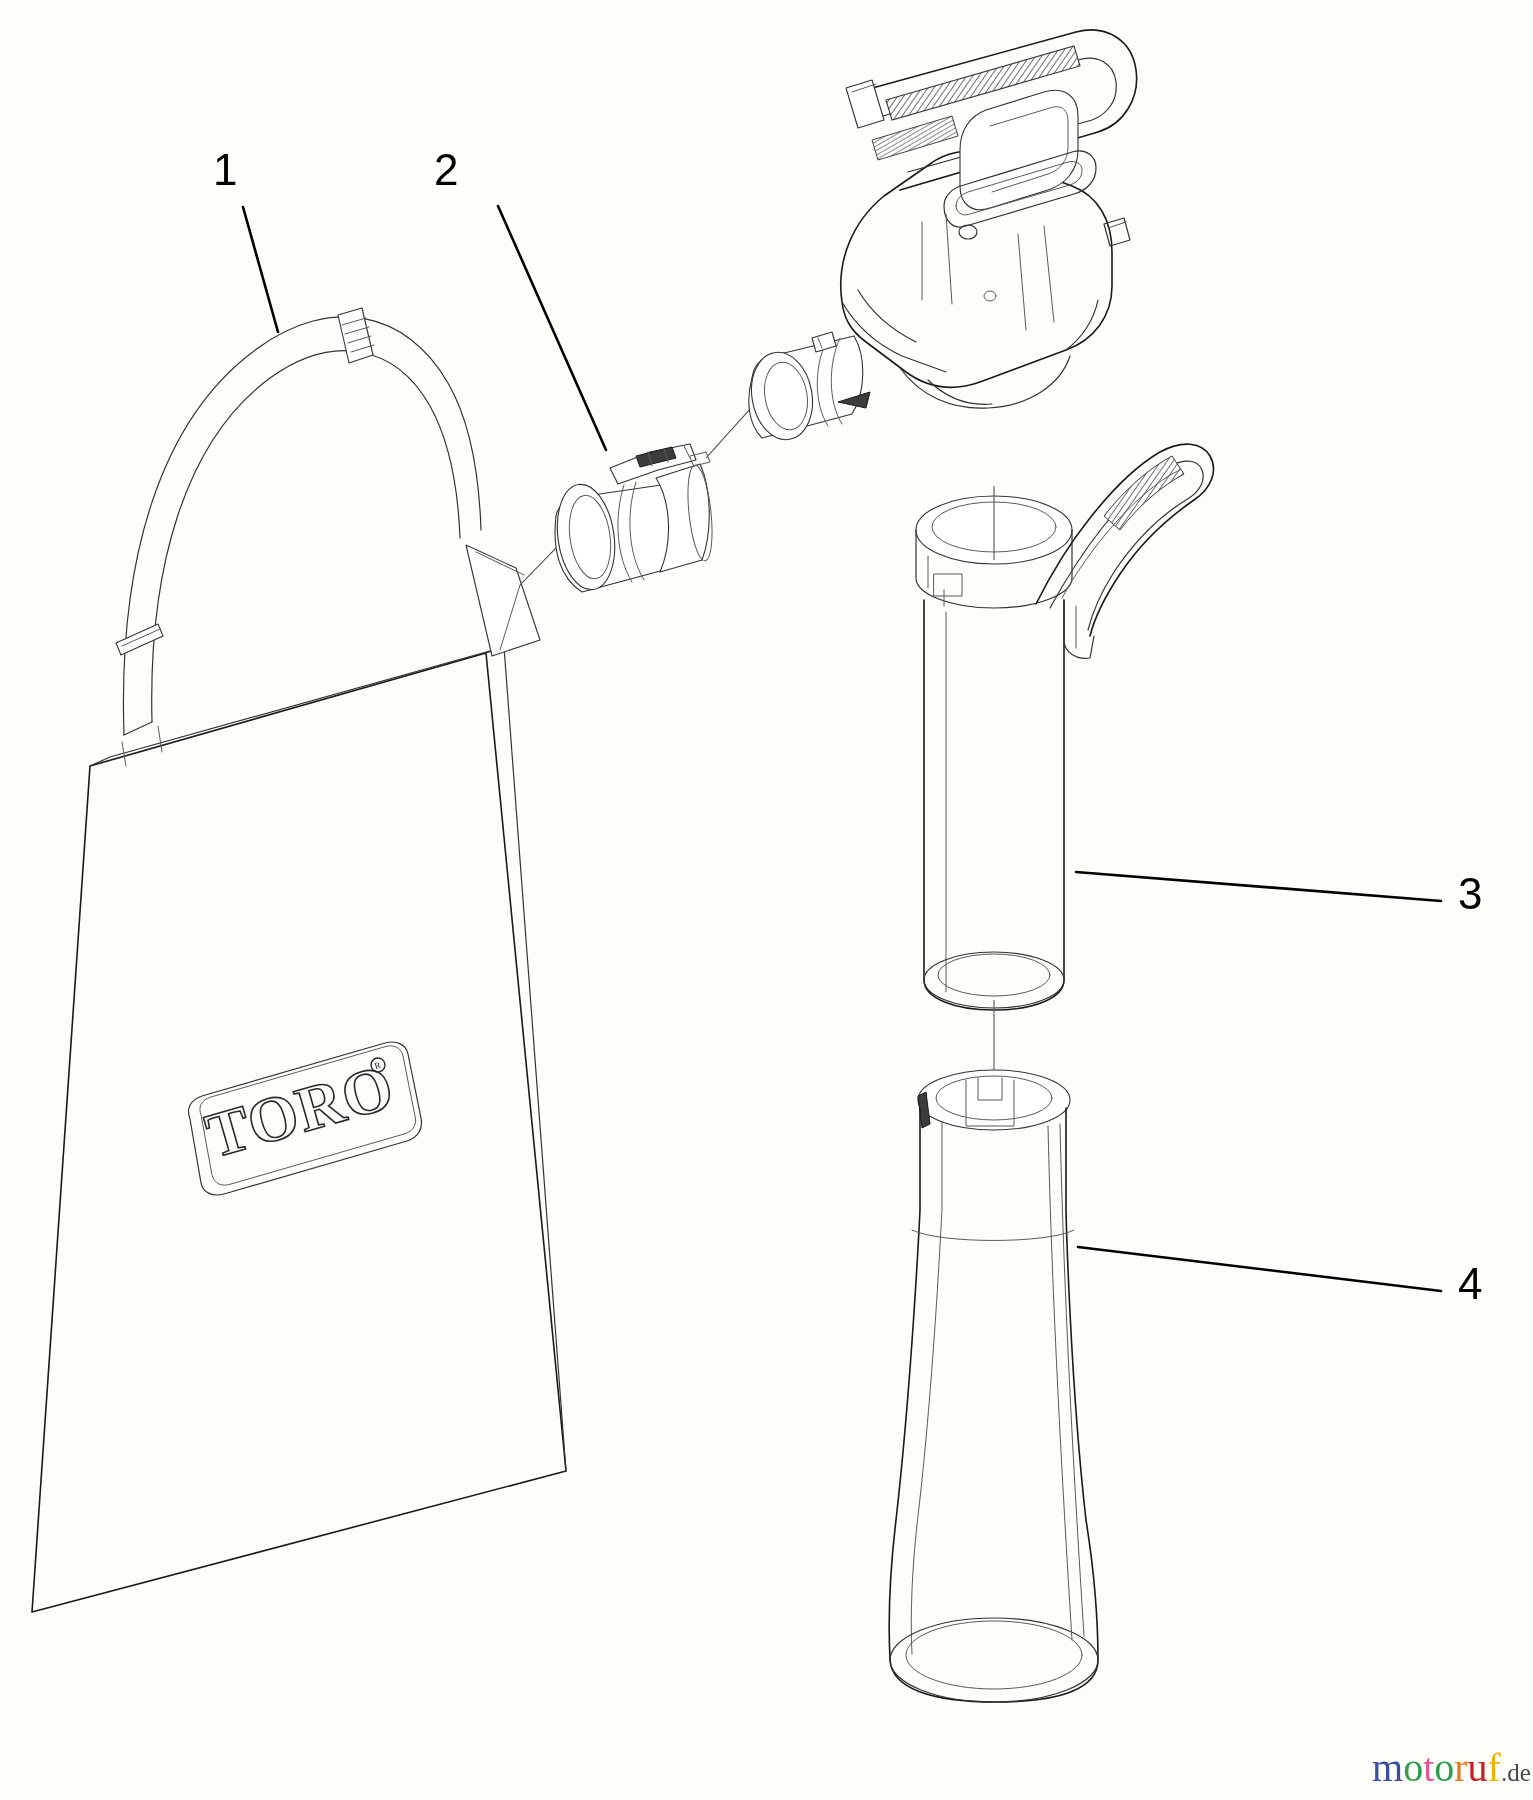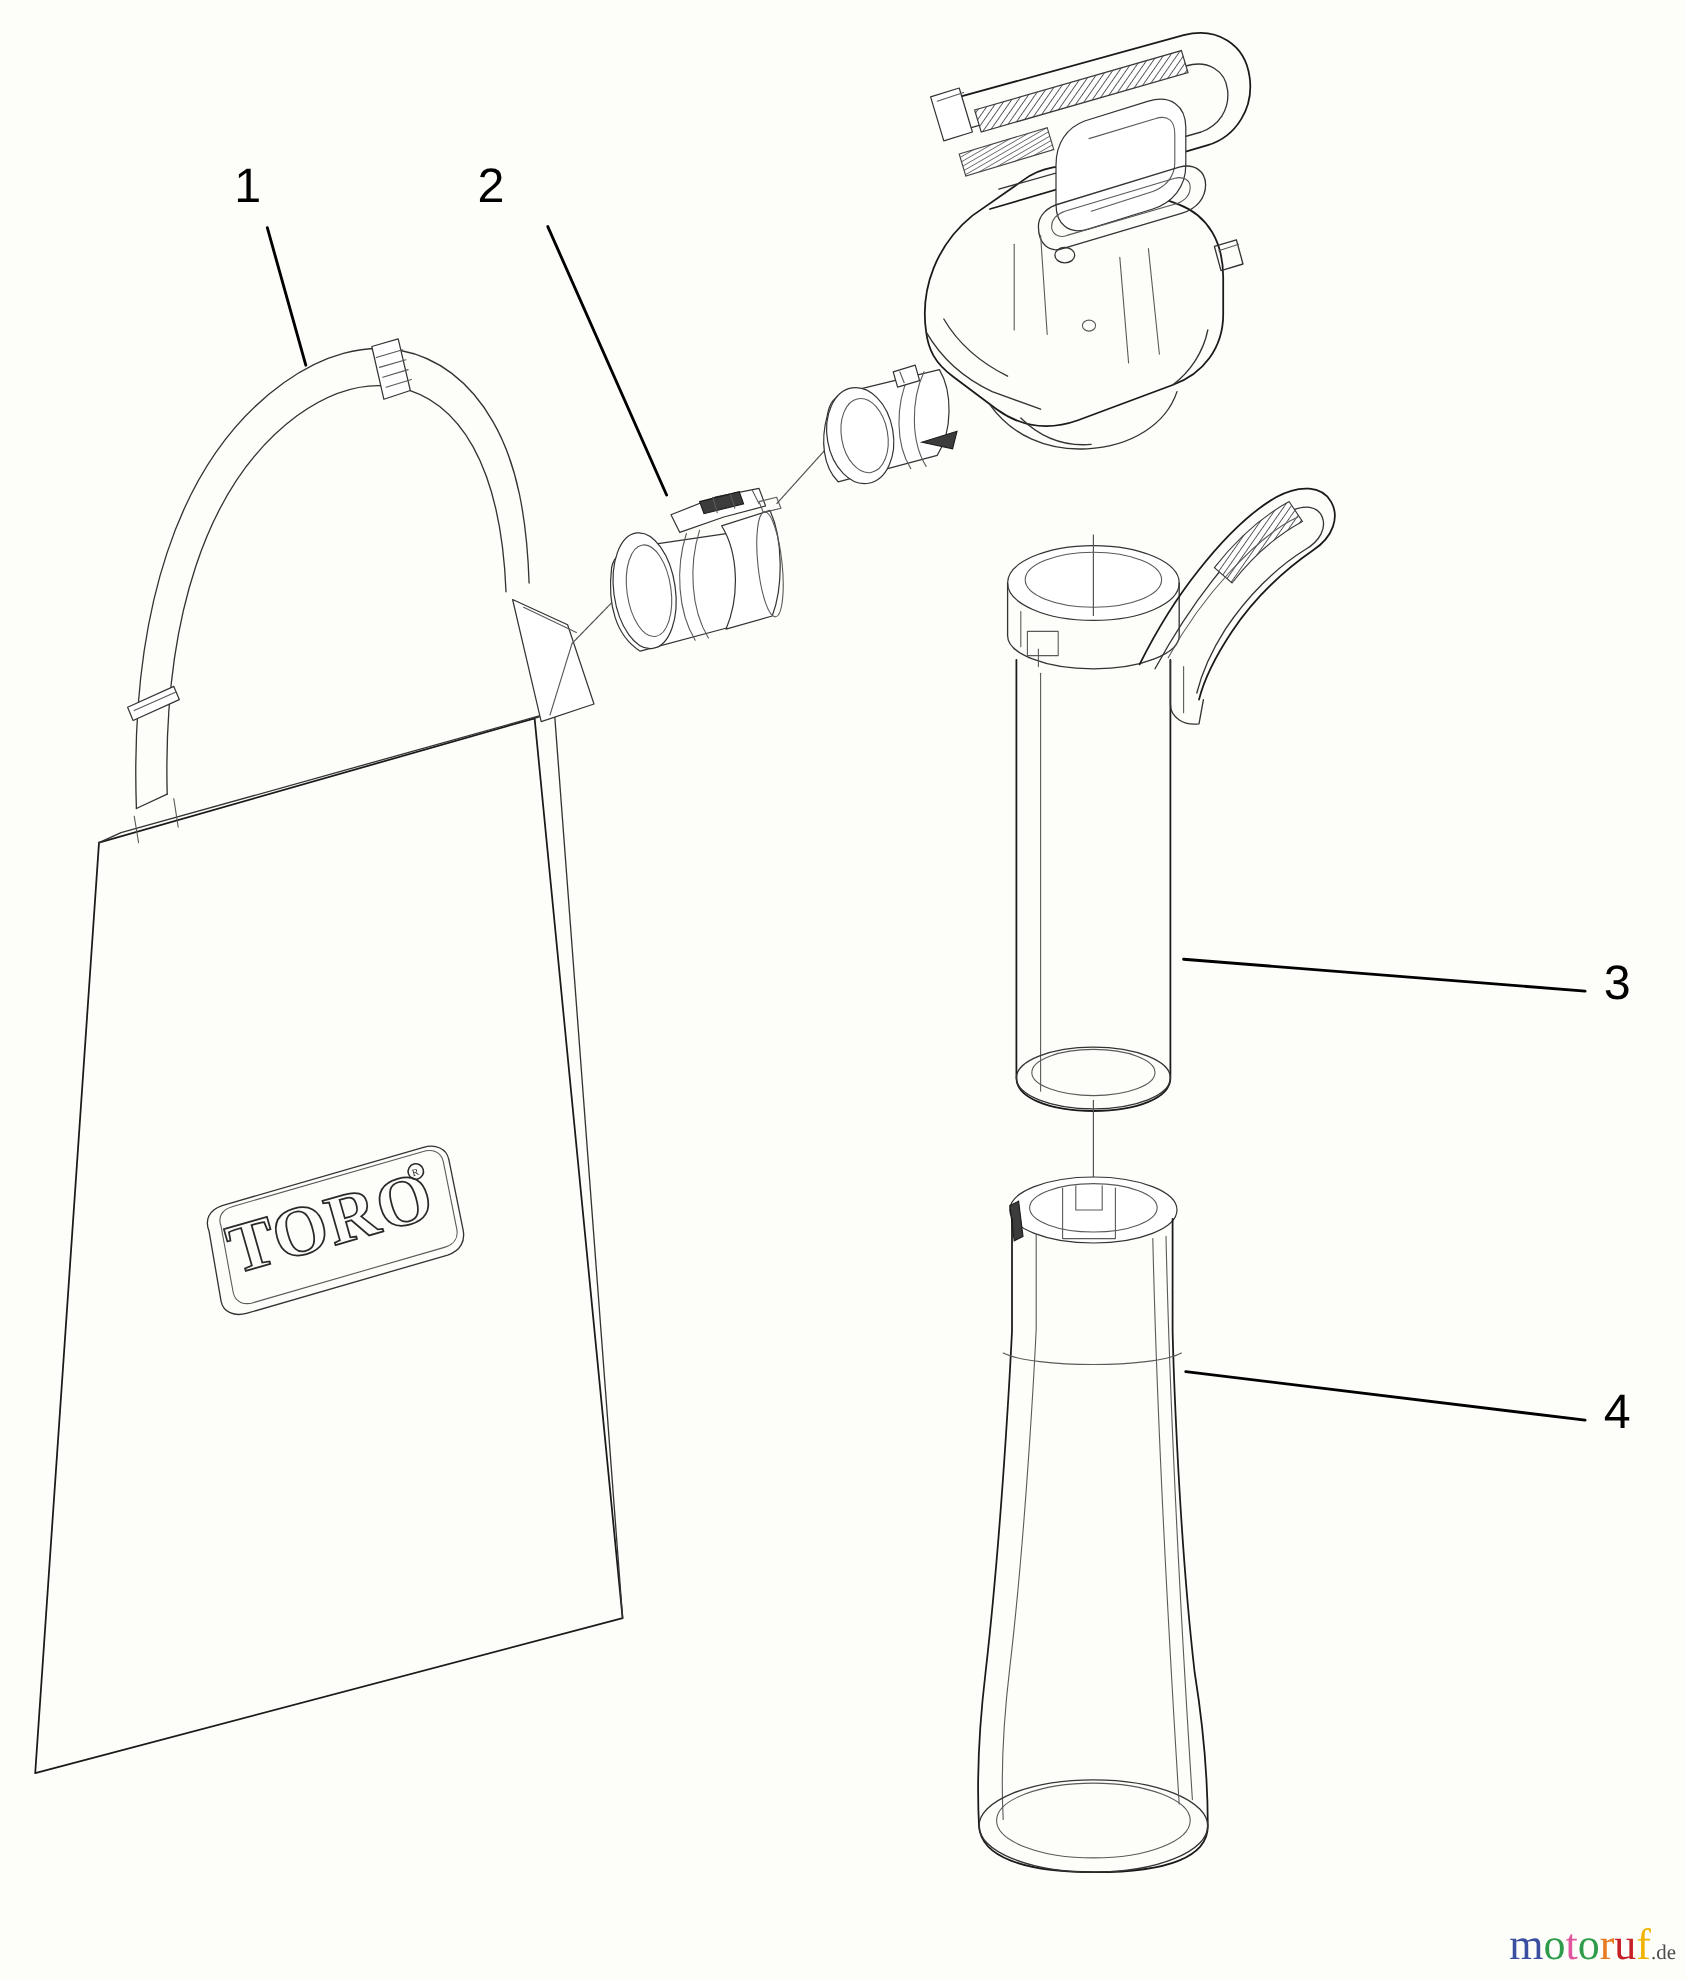--- a/index.html
+++ b/index.html
@@ -28,21 +28,21 @@
     position:absolute;
     left:1372px; top:1748px;
     font-family:"Liberation Serif", serif;
     font-size:40px;
     letter-spacing:0px;
     white-space:nowrap;
     line-height:1;
   }
   #watermark .wm-l { display:inline-block; }
   #watermark .wm-tld {
-    font-size:19px;
+    font-size:25px;
     color:#4a4a4a;
     letter-spacing:0px;
   }
 </style>
 </head>
 <body>
 
 <div id="diagram-root">
 
   <svg class="sheet" viewBox="0 0 1533 1800">

